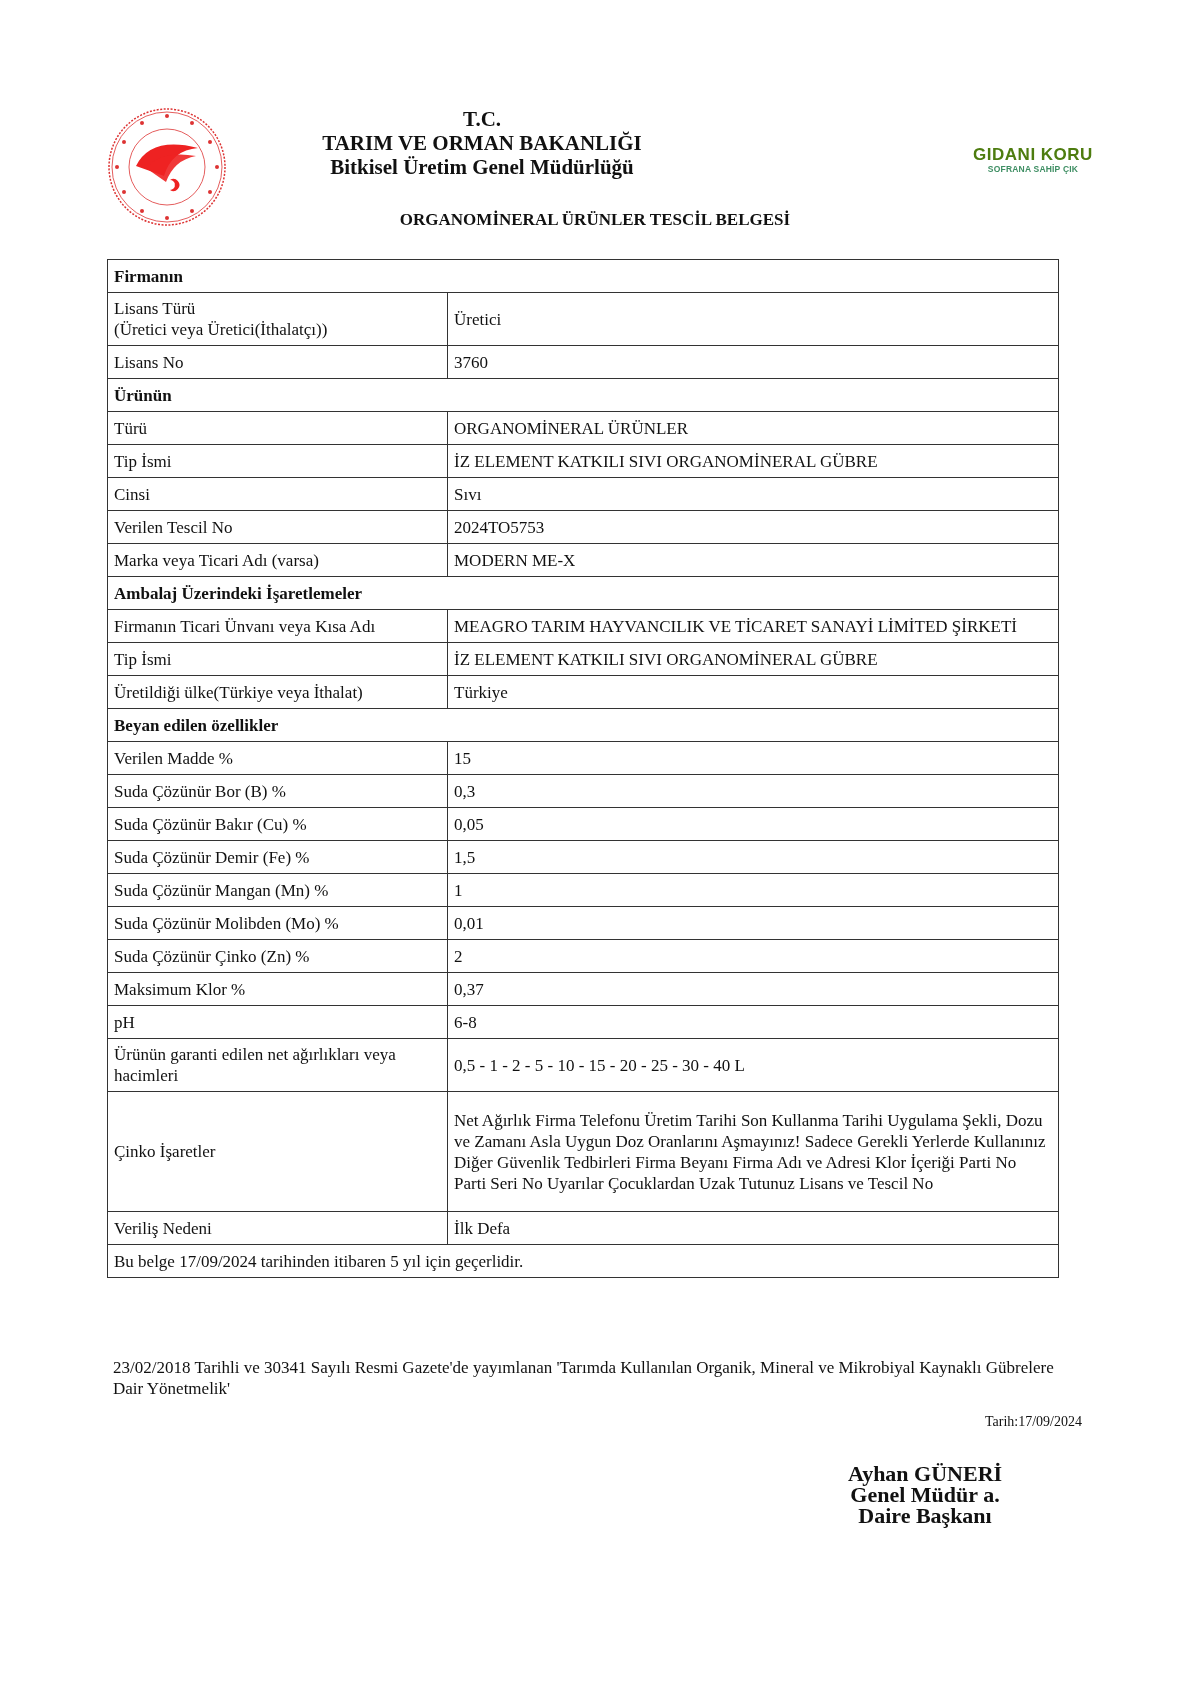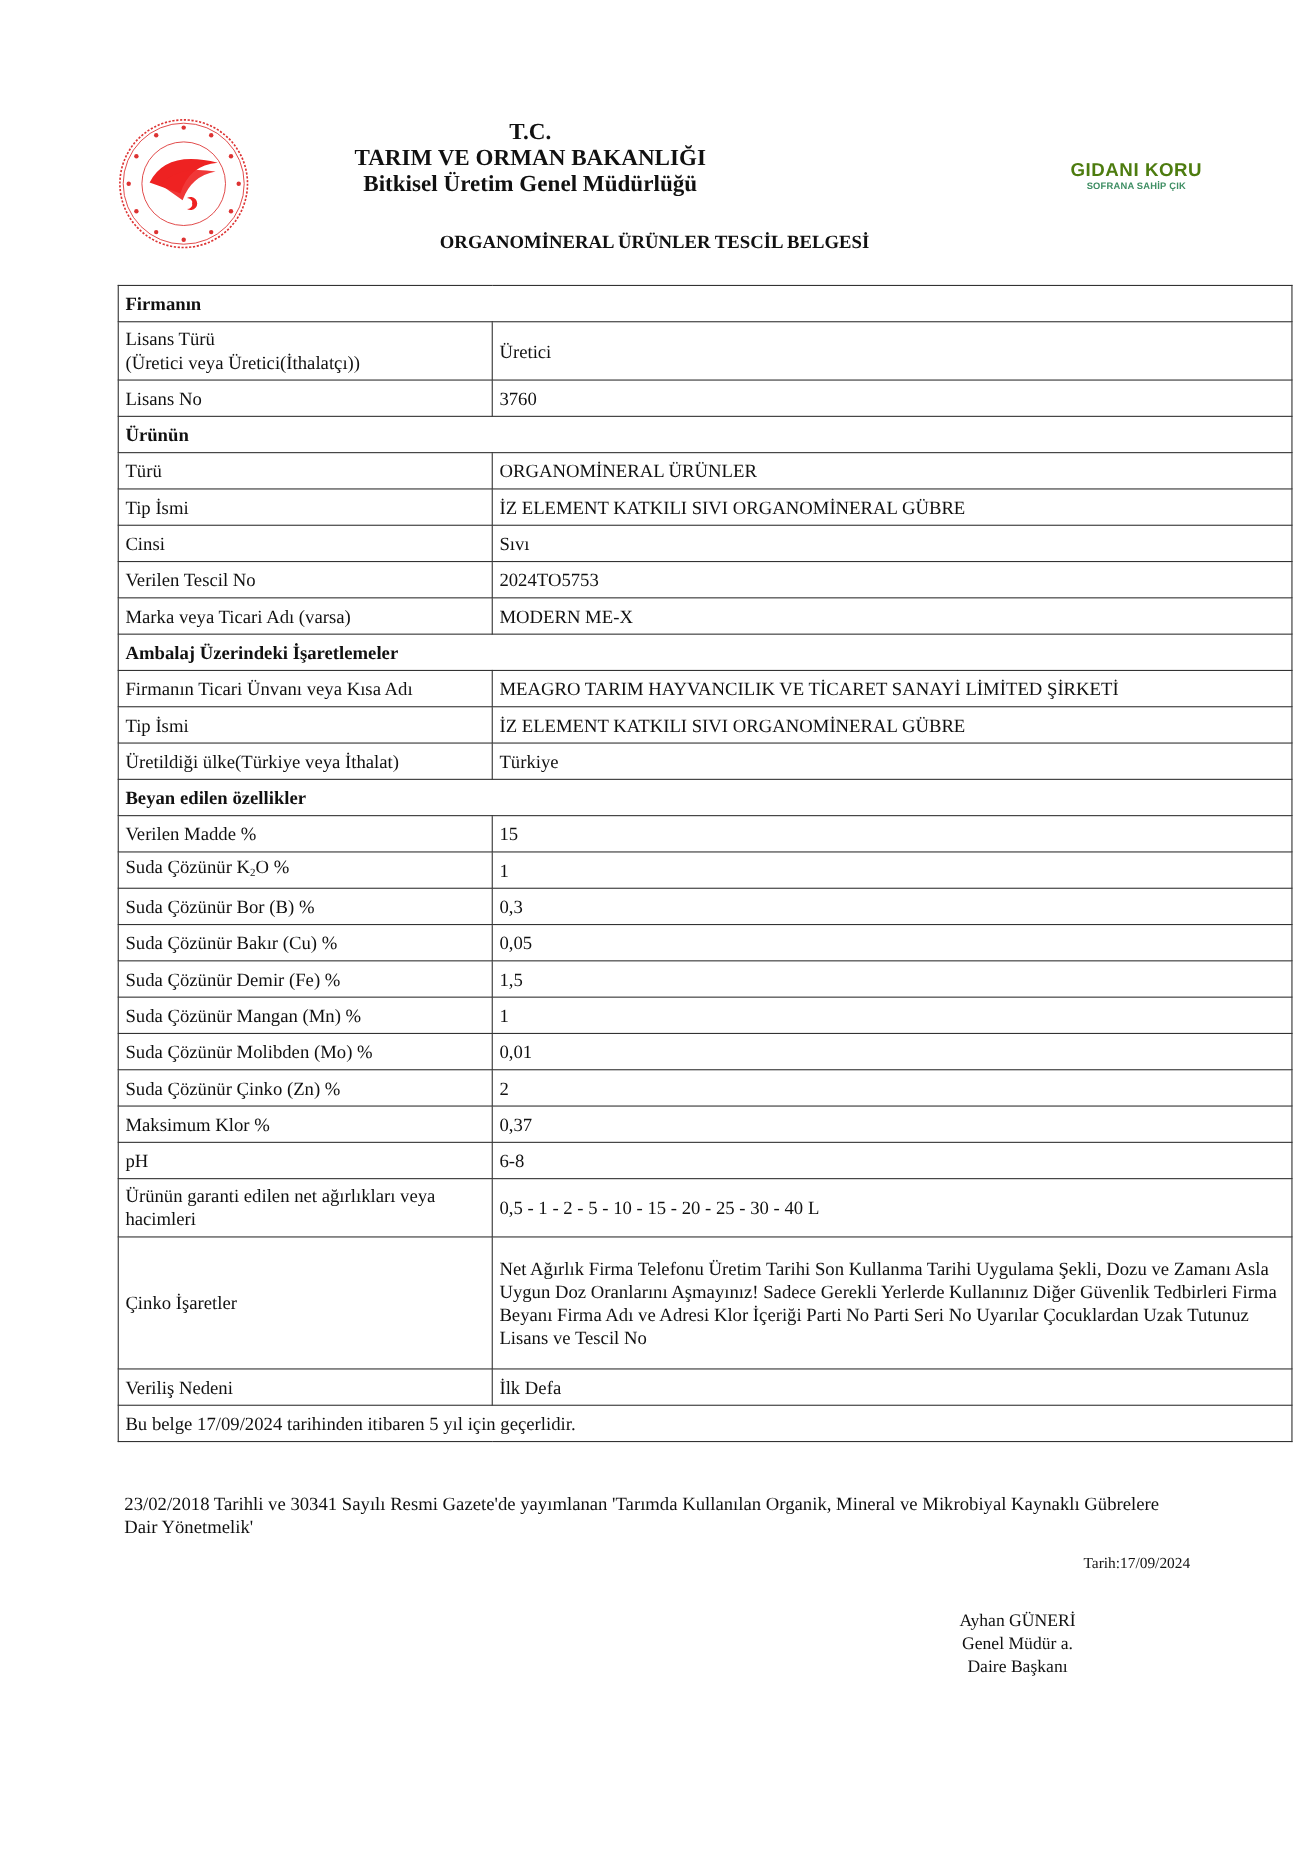--- a/index.html
+++ b/index.html
@@ -5,29 +5,29 @@
   html, body { margin: 0; padding: 0; background: #ffffff; }
   body { width: 1190px; height: 1684px; position: relative; overflow: hidden;
          font-family: "Liberation Serif", "DejaVu Serif", serif; color: #111; }
   .seal { position: absolute; left: 106px; top: 106px; width: 122px; height: 122px; }
   .brand { position: absolute; left: 968px; top: 146px; width: 130px; text-align: center; font-family: "Liberation Sans", "DejaVu Sans", sans-serif; }
   .brand .b1 { color: #4d7c0f; font-weight: 900; font-size: 17px; letter-spacing: 0.5px; line-height: 18px; }
   .brand .b2 { color: #3e8e63; font-weight: 700; font-size: 8.5px; line-height: 11px; letter-spacing: 0.2px; }
   .header { position: absolute; left: 0; width: 964px; top: 107px; text-align: center; }
   .header div { font-weight: bold; font-size: 21px; line-height: 24px; }
   .doctitle { position: absolute; left: 0; width: 1190px; top: 210px; text-align: center; font-weight: bold; font-size: 17px; }
-  table.cert { position: absolute; left: 107px; top: 259px; width: 1068px; border-collapse: collapse; font-size: 17px; padding-left: 31px; }
+  table.cert { position: absolute; left: 107px; top: 259px; width: 952px; border-collapse: collapse; font-size: 17px; padding-left: 31px; }
   table.cert td { border: 1.5px solid #333; padding: 0 6px; height: 32px; vertical-align: middle; line-height: 21px; }
   table.cert td.k { width: 327px; }
   table.cert td.sec { font-weight: bold; }
   table.cert tr.tall2 td { height: 52px; }
   table.cert tr.tall5 td { height: 119px; }
   .ref { position: absolute; left: 113px; top: 1357px; width: 960px; font-size: 17px; line-height: 21px; }
   .date { position: absolute; right: 108px; top: 1414px; font-size: 14px; }
-  .sign { position: absolute; left: 840px; width: 170px; top: 1463px; text-align: center; font-size: 16px; line-height: 21px; }
+  .sign { position: absolute; left: 840px; width: 170px; top: 1463px; text-align: center; font-size: 22px; line-height: 21px; font-weight: bold; }
   sub.s { font-size: 10px; vertical-align: -2px; }
 </style>
 </head>
 <body>
 
 <div class="seal">
   <svg width="122" height="122" viewBox="0 0 122 122">
     <circle cx="61" cy="61" r="58" fill="none" stroke="#d33" stroke-width="1.5" stroke-dasharray="2 1.5"></circle>
     <circle cx="61" cy="61" r="55" fill="none" stroke="#d33" stroke-width="0.8"></circle>
     <circle cx="61" cy="61" r="38" fill="none" stroke="#d33" stroke-width="0.8"></circle>
@@ -123,24 +123,20 @@
   </tr>
 
   <tr>
         <td class="sec" colspan="2">Beyan edilen özellikler</td>
       </tr>
   <tr>
     <td class="k">Verilen Madde %</td>
     <td>15</td>
   </tr>
   <tr>
-    <td class="k"><span>Suda Çözünür K</span><sub class="s">2</sub><span>O %</span></td>
-    <td>1</td>
-  </tr>
-  <tr>
     <td class="k">Suda Çözünür Bor (B) %</td>
     <td>0,3</td>
   </tr>
   <tr>
     <td class="k">Suda Çözünür Bakır (Cu) %</td>
     <td>0,05</td>
   </tr>
   <tr>
     <td class="k">Suda Çözünür Demir (Fe) %</td>
     <td>1,5</td>

